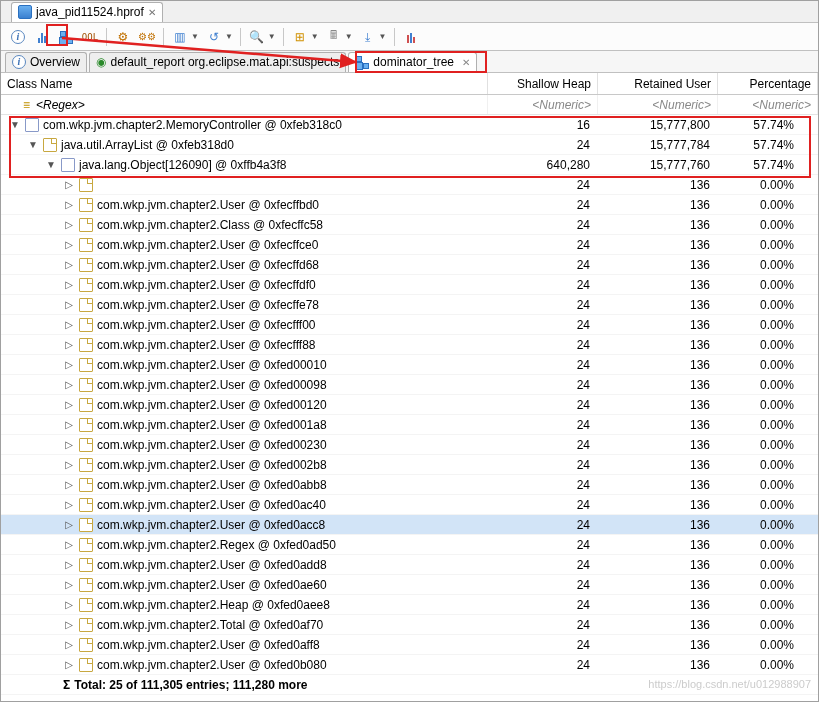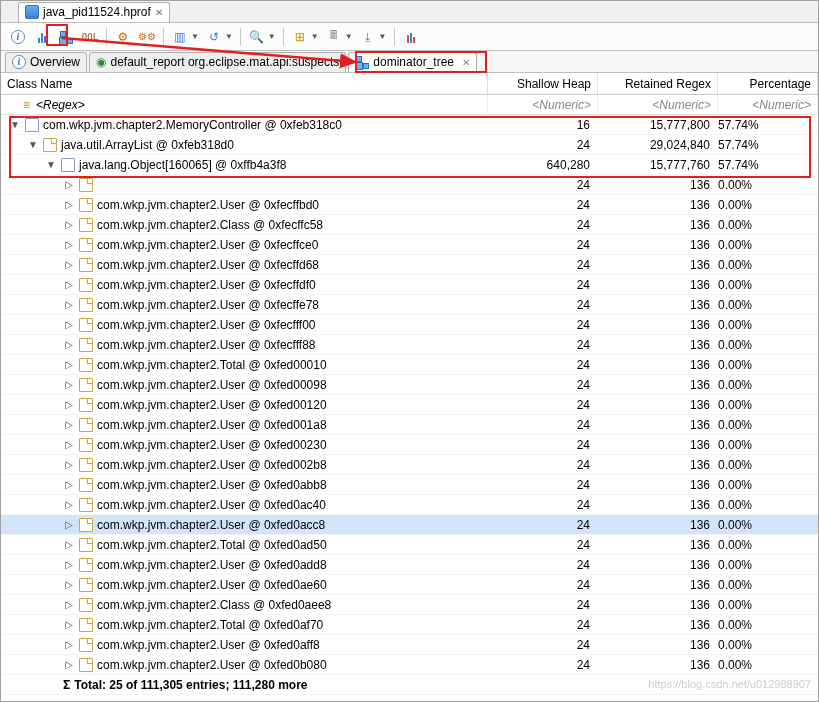--- a/index.html
+++ b/index.html
@@ -1,17 +1,17 @@
 <!DOCTYPE html>
 <html><head>
 <meta charset="utf-8">
 <style>
 *{box-sizing:border-box;margin:0;padding:0;font-family:"Segoe UI",Tahoma,sans-serif;font-size:12px;color:#000}
 body{background:#fff;width:819px;height:702px;overflow:hidden;border:1px solid #a0a0a0}
-.tabbar{display:flex;align-items:center;height:22px;background:#f0f0f0;border-bottom:1px solid #c0c0c0;padding-left:17px}
+.tabbar{display:flex;align-items:center;height:22px;background:#f0f0f0;border-bottom:1px solid #c0c0c0;padding-left:10px}
 .tab{display:flex;align-items:center;gap:4px;height:20px;padding:0 6px;background:#fff;border:1px solid #b0b0b0;border-bottom:none;margin-right:2px;border-radius:3px 3px 0 0}
 .tab .close{color:#777;font-size:10px;cursor:pointer}
 .toolbar{display:flex;align-items:center;height:28px;background:#fcfcfc;border-bottom:1px solid #c0c0c0;padding-left:6px;gap:2px;position:relative}
 .tbtn{width:22px;height:22px;display:flex;align-items:center;justify-content:center;border:1px solid transparent;border-radius:2px}
 .sep{width:1px;height:18px;background:#c8c8c8;margin:0 3px}
 .drop{font-size:8px;color:#555;margin-left:-2px;margin-right:2px}
 .subtabs{display:flex;align-items:center;height:22px;background:#f6f6f6;border-bottom:1px solid #c0c0c0;padding-left:4px}
 .subtab{display:flex;align-items:center;gap:4px;height:20px;padding:0 6px;background:#fff;border:1px solid #b0b0b0;border-bottom:none;margin-right:2px;border-radius:3px 3px 0 0}
 .subtab.inactive{background:#eee}
 .headerrow{display:flex;height:22px;border-bottom:1px solid #c8c8c8;background:#fff}
@@ -21,21 +21,21 @@
 .col-rh{width:120px;justify-content:flex-end}
 .col-pc{width:100px;justify-content:flex-end}
 .filterrow{display:flex;height:20px;border-bottom:1px solid #e4e4e4}
 .filterrow>div{display:flex;align-items:center;padding:0 6px;border-right:1px solid #f0f0f0;color:#888;font-style:italic}
 .rows{height:590px;overflow-y:auto}
 .row{display:flex;height:20px;align-items:center;border-bottom:1px solid #f4f4f4}
 .row.sel{background:#d2e4f7}
 .cell-name{flex:1;display:flex;align-items:center;padding-left:4px;white-space:nowrap;overflow:hidden}
 .cell-num{width:110px;text-align:right;padding-right:8px}
 .cell-rh{width:120px;text-align:right;padding-right:8px}
-.cell-pc{width:100px;text-align:left;padding-right:0}
+.cell-pc{width:100px;text-align:right;padding-right:24px}
 .twist{width:12px;display:inline-flex;justify-content:center;color:#555;font-size:10px}
 .oicon{width:14px;height:14px;margin:0 4px;flex-shrink:0}
 .doc{background:#fff;border:1px solid #c8a840;border-radius:1px;position:relative}
 .doc::after{content:"";position:absolute;top:0;right:0;width:4px;height:4px;border-left:1px solid #c8a840;border-bottom:1px solid #c8a840;background:#fff}
 .cls{background:#fff;border:1px solid #8899c8;border-radius:1px}
 .sum{font-family:monospace;margin-right:4px}
 .totalrow{font-weight:bold}
 .hl-red{position:absolute;border:2px solid #e02020;pointer-events:none;z-index:20}
 .arrow-svg{position:absolute;z-index:21;pointer-events:none}
 .watermark{position:absolute;right:8px;bottom:12px;color:#ccc;font-size:11px;z-index:5}
@@ -131,21 +131,21 @@
   <div class="subtab">
     <span class="tree-ico"></span>
     <span>dominator_tree</span>
     <span class="close" style="margin-left:4px;color:#888;font-size:10px">✕</span>
   </div>
 </div>
 
 <div class="headerrow">
   <div class="col-name">Class Name</div>
   <div class="col-sh">Shallow Heap</div>
-  <div class="col-rh">Retained Regex</div>
+  <div class="col-rh">Retained User</div>
   <div class="col-pc">Percentage</div>
 </div>
 
 <div class="filterrow">
   <div class="col-name" style="padding-left:22px">
     <span style="color:#c09000;margin-right:6px;font-style:normal">≡</span>
     <span>&lt;Regex&gt;</span>
   </div>
   <div class="col-sh">&lt;Numeric&gt;</div>
   <div class="col-rh">&lt;Numeric&gt;</div>
@@ -163,28 +163,28 @@
       <div class="cell-rh">15,777,800</div>
       <div class="cell-pc">57.74%</div>
     </div>
     <div class="row">
       <div class="cell-name" style="padding-left:26px">
         <span class="twist">▼</span>
         <span class="oicon doc"></span>
         <span>java.util.ArrayList @ 0xfeb318d0</span>
       </div>
       <div class="cell-num">24</div>
-      <div class="cell-rh">29,024,840</div>
+      <div class="cell-rh">15,777,784</div>
       <div class="cell-pc">57.74%</div>
     </div>
     <div class="row">
       <div class="cell-name" style="padding-left:44px">
         <span class="twist">▼</span>
         <span class="oicon cls"></span>
-        <span>java.lang.Object[160065] @ 0xffb4a3f8</span>
+        <span>java.lang.Object[126090] @ 0xffb4a3f8</span>
       </div>
       <div class="cell-num">640,280</div>
       <div class="cell-rh">15,777,760</div>
       <div class="cell-pc">57.74%</div>
     </div>
     <div class="row">
       <div class="cell-name" style="padding-left:62px">
         <span class="twist">▷</span>
         <span class="oicon doc"></span>
       </div>
@@ -269,21 +269,21 @@
         <span>com.wkp.jvm.chapter2.User @ 0xfecfff88</span>
       </div>
       <div class="cell-num">24</div>
       <div class="cell-rh">136</div>
       <div class="cell-pc">0.00%</div>
     </div>
     <div class="row">
       <div class="cell-name" style="padding-left:62px">
         <span class="twist">▷</span>
         <span class="oicon doc"></span>
-        <span>com.wkp.jvm.chapter2.Total @ 0xfed00010</span>
+        <span>com.wkp.jvm.chapter2.User @ 0xfed00010</span>
       </div>
       <div class="cell-num">24</div>
       <div class="cell-rh">136</div>
       <div class="cell-pc">0.00%</div>
     </div>
     <div class="row">
       <div class="cell-name" style="padding-left:62px">
         <span class="twist">▷</span>
         <span class="oicon doc"></span>
         <span>com.wkp.jvm.chapter2.User @ 0xfed00098</span>
@@ -359,21 +359,21 @@
         <span>com.wkp.jvm.chapter2.User @ 0xfed0acc8</span>
       </div>
       <div class="cell-num">24</div>
       <div class="cell-rh">136</div>
       <div class="cell-pc">0.00%</div>
     </div>
     <div class="row">
       <div class="cell-name" style="padding-left:62px">
         <span class="twist">▷</span>
         <span class="oicon doc"></span>
-        <span>com.wkp.jvm.chapter2.Total @ 0xfed0ad50</span>
+        <span>com.wkp.jvm.chapter2.Regex @ 0xfed0ad50</span>
       </div>
       <div class="cell-num">24</div>
       <div class="cell-rh">136</div>
       <div class="cell-pc">0.00%</div>
     </div>
     <div class="row">
       <div class="cell-name" style="padding-left:62px">
         <span class="twist">▷</span>
         <span class="oicon doc"></span>
         <span>com.wkp.jvm.chapter2.User @ 0xfed0add8</span>
@@ -389,21 +389,21 @@
         <span>com.wkp.jvm.chapter2.User @ 0xfed0ae60</span>
       </div>
       <div class="cell-num">24</div>
       <div class="cell-rh">136</div>
       <div class="cell-pc">0.00%</div>
     </div>
     <div class="row">
       <div class="cell-name" style="padding-left:62px">
         <span class="twist">▷</span>
         <span class="oicon doc"></span>
-        <span>com.wkp.jvm.chapter2.Class @ 0xfed0aee8</span>
+        <span>com.wkp.jvm.chapter2.Heap @ 0xfed0aee8</span>
       </div>
       <div class="cell-num">24</div>
       <div class="cell-rh">136</div>
       <div class="cell-pc">0.00%</div>
     </div>
     <div class="row">
       <div class="cell-name" style="padding-left:62px">
         <span class="twist">▷</span>
         <span class="oicon doc"></span>
         <span>com.wkp.jvm.chapter2.Total @ 0xfed0af70</span>

